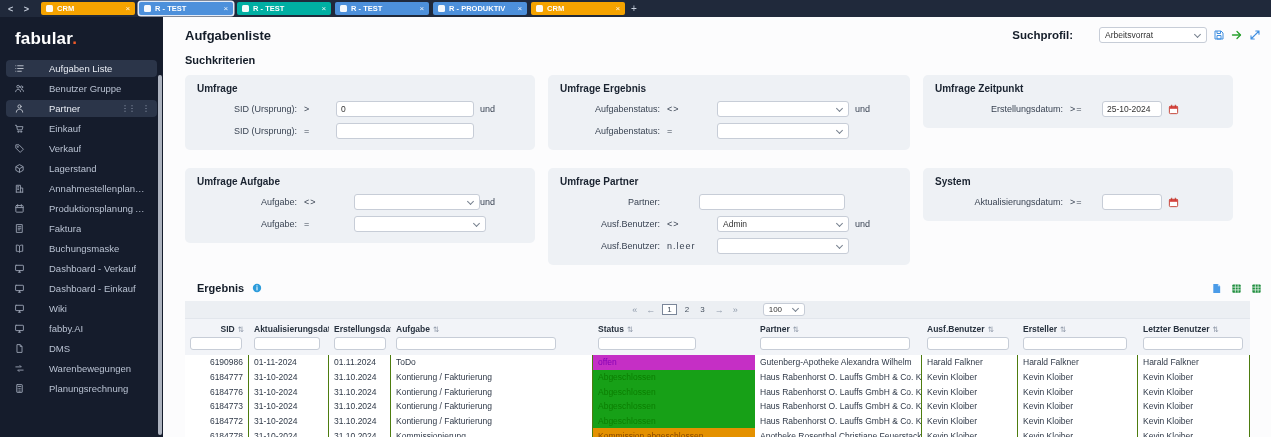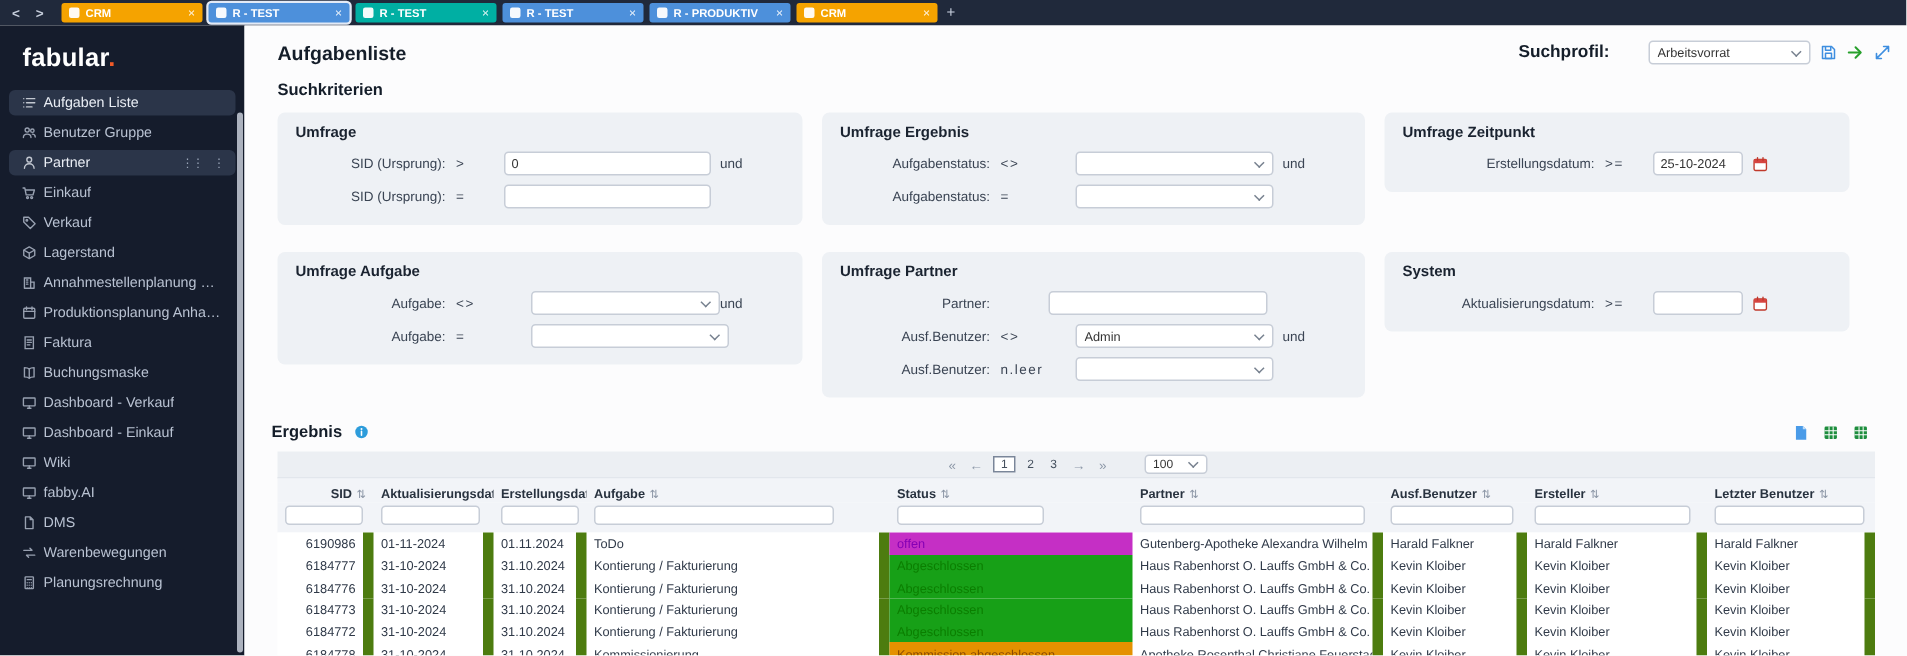--- a/index.html
+++ b/index.html
@@ -23,21 +23,21 @@
   .tab .tclose { color:rgba(255,255,255,.9); font-size:8px; line-height:1; }
   .addtab { color:#C6CEDC; font-size:10px; margin-left:6px; }
 
   .shell { flex:1; display:flex; min-height:0; }
 
   
   .sidebar { flex:0 0 163px; background:#151C2C; position:relative; overflow:hidden; }
   .logo { color:#FFFFFF; font-size:17px; font-weight:bold; padding:12px 0 11px 15px; letter-spacing:.2px; }
   .logo .dot { color:#F05A28; }
   .snav { padding:0 6px; }
-  .sitem { display:flex; align-items:center; gap:4px; height:17px; margin-bottom:3px; padding:0 8px; border-radius:4px; color:#B9C2D2; font-size:9.5px; white-space:nowrap; }
+  .sitem { display:flex; align-items:center; gap:24px; height:17px; margin-bottom:3px; padding:0 8px; border-radius:4px; color:#B9C2D2; font-size:9.5px; white-space:nowrap; }
   .sitem.hl { background:#2B3549; color:#E9EDF4; }
   .sicon { width:11px; height:11px; flex:0 0 11px; opacity:.8; }
   .slabel { overflow:hidden; text-overflow:ellipsis; }
   .strail { margin-left:auto; display:flex; gap:7px; color:#9AA5B8; font-size:8px; letter-spacing:-1px; }
   .sscroll { position:absolute; top:58px; bottom:2px; right:1px; width:4px; background:#C7CDD8; border-radius:2px; opacity:.85; }
 
   
   .main { flex:1; background:#FCFCFD; overflow:hidden; position:relative; }
   .main-header { display:flex; align-items:center; justify-content:space-between; padding:10px 10px 0 22px; }
   .page-title { font-size:13px; font-weight:bold; color:#141D29; margin:0; }
@@ -60,21 +60,21 @@
   .flabel.wide { width:128px; flex:0 0 128px; }
   .fop { width:32px; flex:0 0 32px; letter-spacing:1px; }
   input.ctrl { height:16px; border:1px solid #C7CDD7; border-radius:3px; background:#FFF; font-size:8.5px; color:#333; padding:0 4px; width:138px; font-family:inherit; outline:none; }
   input.ctrl.date { width:60px; }
   input.ctrl.pwide { width:146px; }
   .selctrl { width:132px; }
   .fund { margin-left:auto; margin-right:28px; color:#3A4453; }
   .cal { width:11px; height:11px; margin-left:6px; }
 
   
-  .erg-row { display:flex; align-items:center; margin:17px 0 7px 18px; width:1065px; }
+  .erg-row { display:flex; align-items:center; margin:17px 0 7px 34px; width:1065px; }
   .erg-row .section-title { margin:0; }
   .info { width:10px; height:10px; margin-left:8px; }
   .exports { margin-left:auto; display:flex; gap:9px; align-items:center; }
   .exicon { width:11px; height:11px; }
 
   .table { margin-left:22px; width:1065px; }
   .pagebar { height:18px; background:#ECEFF3; display:flex; align-items:center; justify-content:center; font-size:8px; color:#45505E; gap:5px; border-bottom:1px solid #E2E6EC; }
   .psum { margin-right:14px; }
   .pico { color:#8E99A9; font-size:9px; padding:0 2px; }
   .pnum { padding:0 3px; color:#45505E; }
@@ -83,21 +83,21 @@
 
   .thead, .tfilter, .trow { display:flex; width:1065px; }
   .thead { background:#F2F4F8; padding-top:4px; }
   .th { font-size:8.5px; font-weight:bold; color:#28323F; display:flex; align-items:center; gap:3px; padding:1px 5px; white-space:nowrap; overflow:hidden; }
   .th.ralign { justify-content:flex-end; }
   .sort { color:#8A94A4; font-size:7.5px; font-weight:normal; }
   .tfilter { background:#F2F4F8; padding:2px 0 5px 0; }
   .tf { display:flex; }
   .tf input { height:13px; border:1px solid #C7CDD7; border-radius:3px; background:#FFF; margin-left:5px; font-size:8px; padding:0 3px; outline:none; }
   .trow { height:14.7px; background:#FFFFFF; }
-  .td { font-size:8.5px; color:#2F3948; display:flex; align-items:center; padding:0 5px; white-space:nowrap; overflow:hidden; border-right:7px solid #4d7c0f; height:100%; }
+  .td { font-size:8.5px; color:#2F3948; display:flex; align-items:center; padding:0 5px; white-space:nowrap; overflow:hidden; border-right:1px solid #4d7c0f; height:100%; }
   .td.ralign { justify-content:flex-end; }
   .td.status { border-right:none; }
   .hiddensvg { position:absolute; width:0; height:0; overflow:hidden; }
 </style>
 </head>
 <body>
 
 <svg class="hiddensvg" xmlns="http://www.w3.org/2000/svg">
   <defs>
     <g id="syms" fill="none" stroke="currentColor" stroke-width="2" stroke-linecap="round" stroke-linejoin="round"></g>

